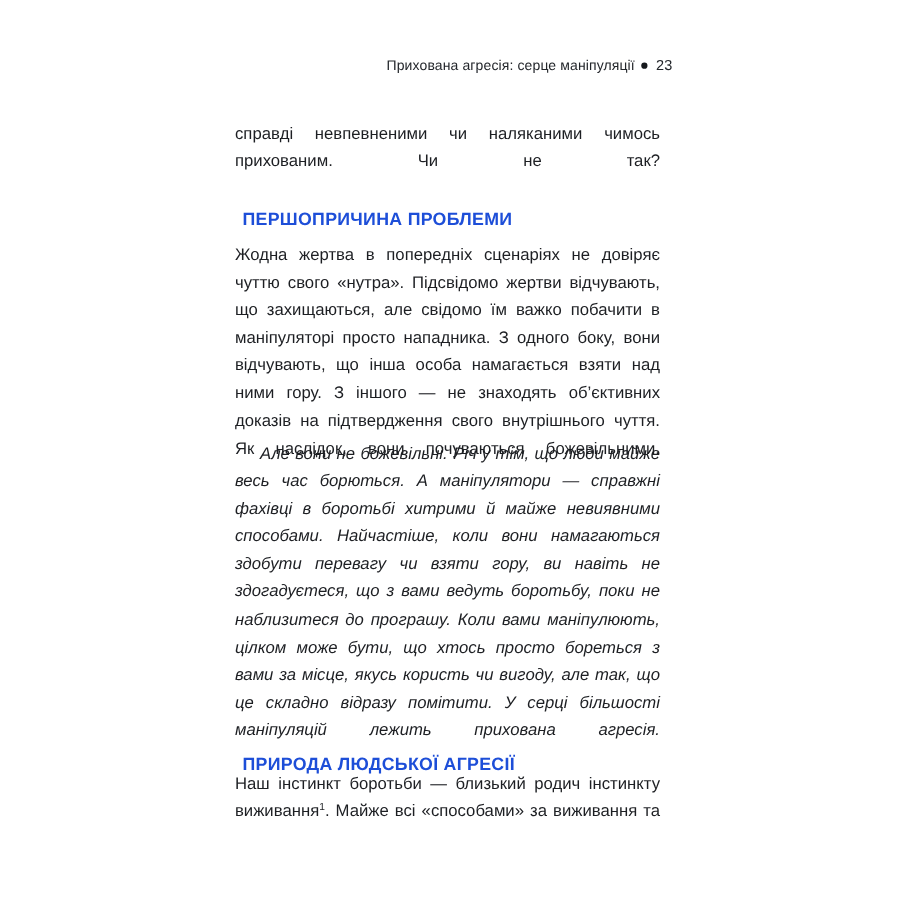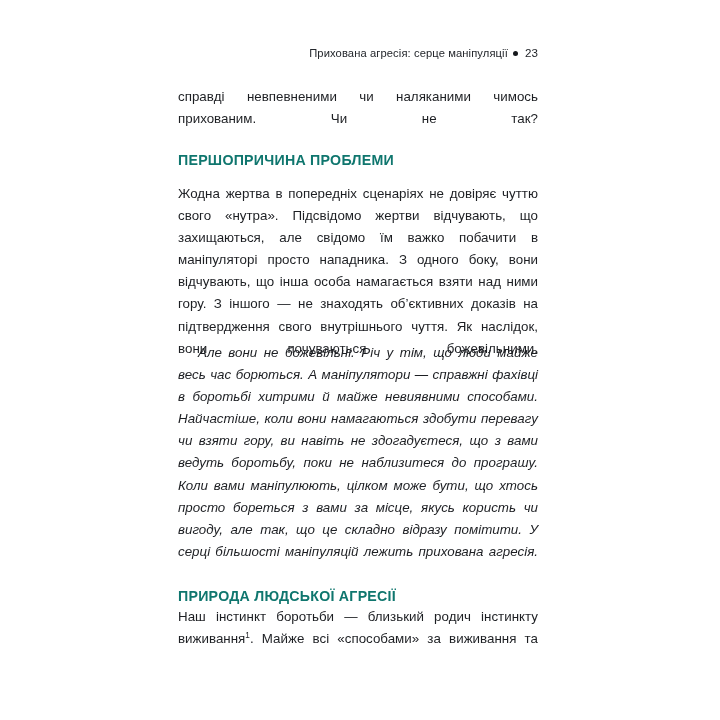--- a/index.html
+++ b/index.html
@@ -56,41 +56,41 @@
 
   
   .column {
     position: absolute;
     left: 178px;
     top: 86px;
     width: 360px;
   }
 
   p.body-text {
-    margin: 0;
+    margin: 10px;
     font-size: 13.35px;
     line-height: 22.1px;
     text-align: justify;
     text-justify: inter-word;
     letter-spacing: 0.01px;
     color: #1d1f23;
     -webkit-hyphens: none;
     hyphens: none;
   }
   p.body-text.indent {
     text-indent: 20px;
   }
 
   h2.section-heading {
-    margin: 0;
+    margin: 16px;
     font-size: 14.2px;
     line-height: 20px;
     font-weight: bold;
     letter-spacing: 0.25px;
-    color: #0f766e;
+    color: #1d4ed8;
     text-transform: uppercase;
   }
 
   
   .blk { position: absolute; left: 0; width: 360px; }
 
   .blk-p1      { top: 0px; }
   .blk-h1      { top: 64px; }
   .blk-p2      { top: 97px; }
   .blk-p3      { top: 256px; font-style: italic; }

